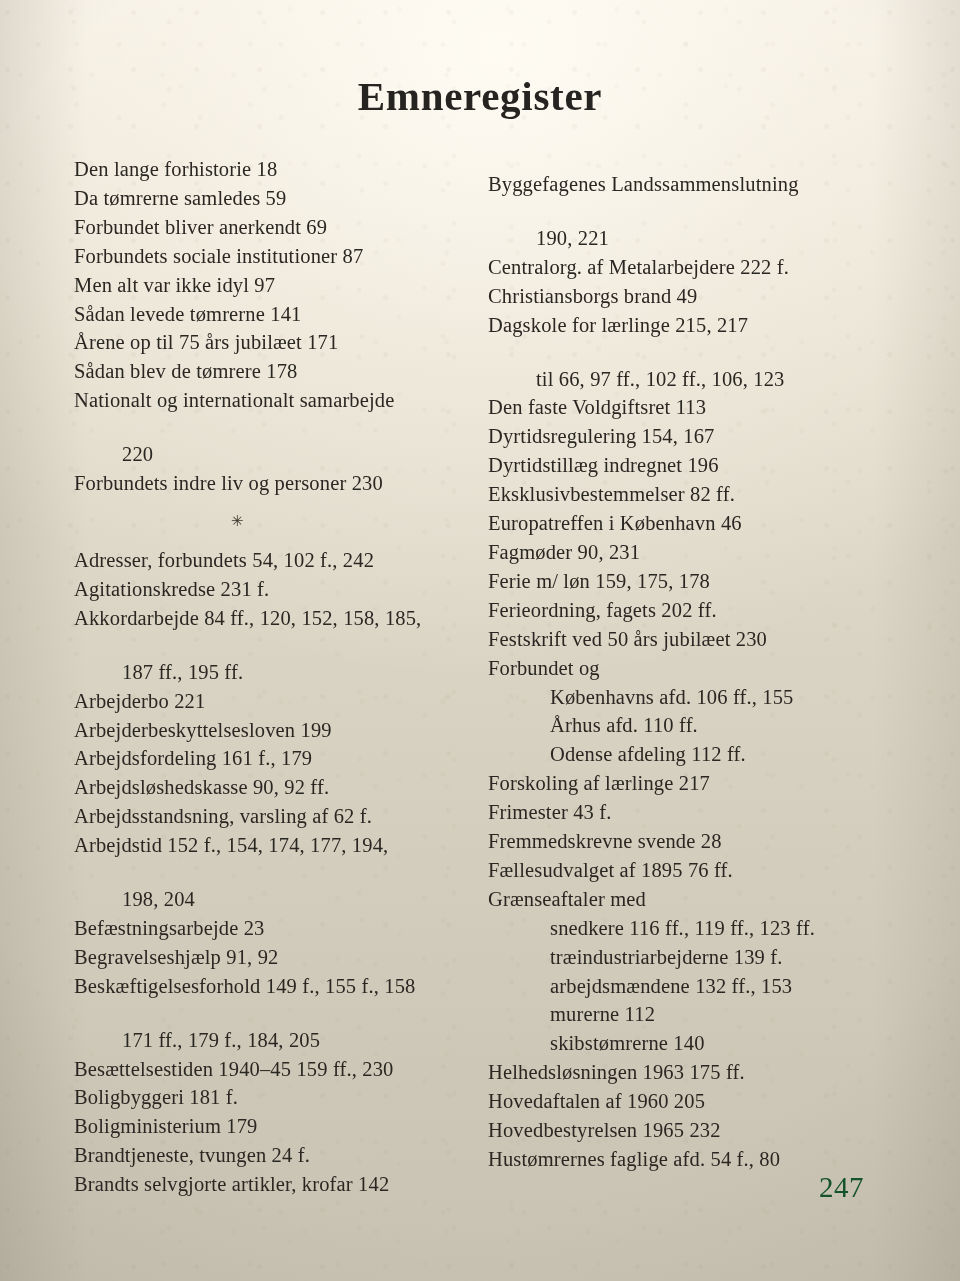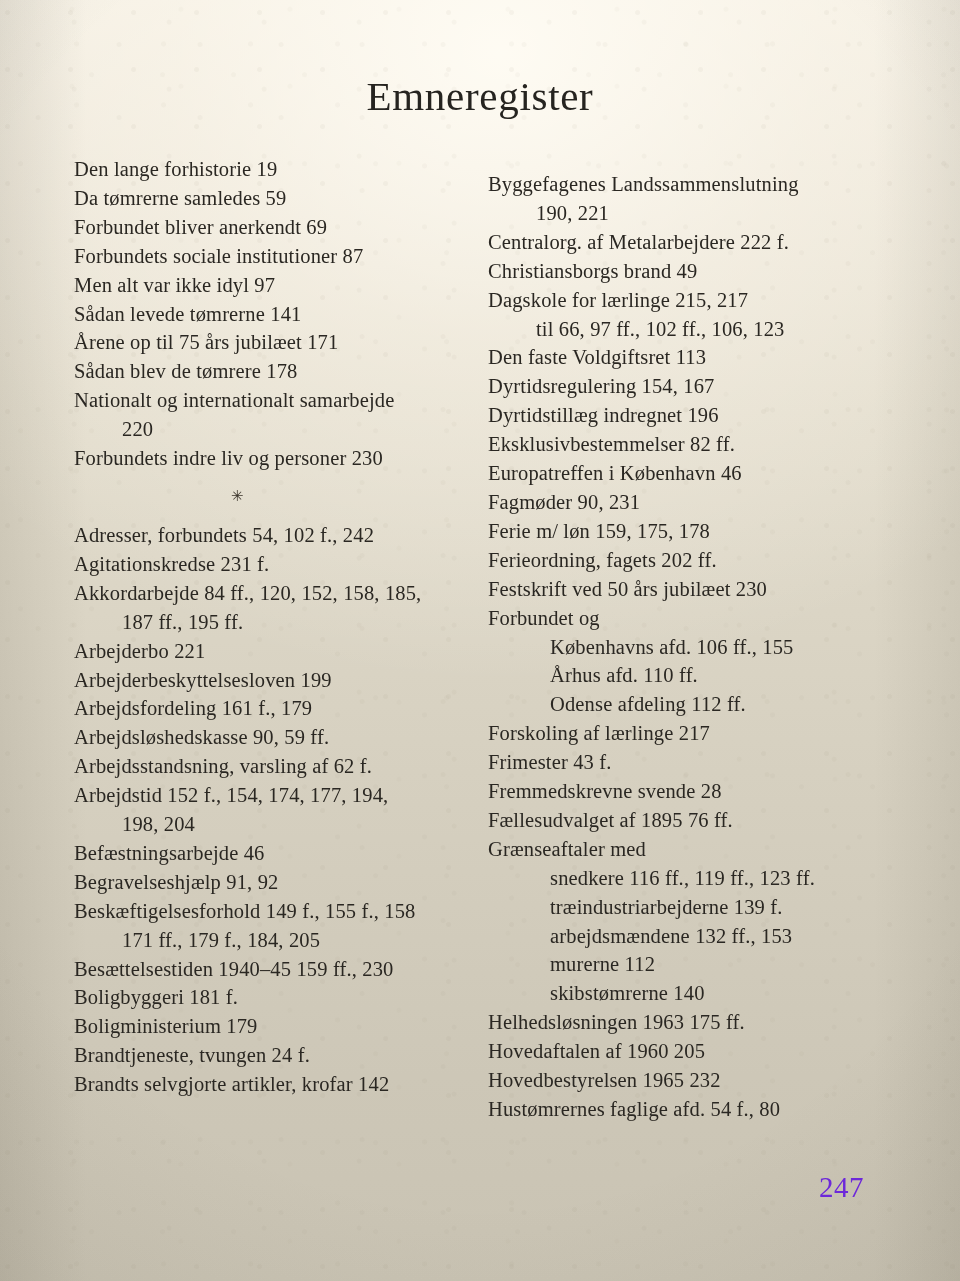--- a/index.html
+++ b/index.html
@@ -64,21 +64,21 @@
   #title {
     position: absolute;
     left: 0;
     right: 0;
     top: 76px;
     text-align: center;
     font-size: 41px;
     line-height: 1;
     letter-spacing: 0.7px;
     color: #262420;
-    font-weight: 400;
+    font-weight: 700;
   }
 
   
   .column {
     position: absolute;
     top: 0;
   }
   #col-left  { left: 74px;  width: 400px; }
   #col-right { left: 488px; width: 400px; }
 
@@ -90,39 +90,39 @@
     letter-spacing: 0.15px;
   }
 
   
   .heading {
     font-size: 20px;
     letter-spacing: 0.9px;
   }
 
   
-  .cont   { padding-left: 48px; }
+  .cont   { padding-left: 48px; margin-top: 25px; }
   
   .sub    { padding-left: 62px; }
 
   #fleuron {
     font-size: 15px;
     line-height: 1;
     text-align: left;
     padding-left: 157px;
     color: #3a342a;
   }
 
   #page-number {
     position: absolute;
     right: 96px;
     bottom: 77px;
     font-size: 29px;
     letter-spacing: 0.5px;
-    color: #6d28d9;
+    color: #14532d;
   }
 
   
   .entry, #title, #page-number {
     text-rendering: optimizeLegibility;
   }
 </style>
 </head>
 <body>
 
@@ -130,44 +130,44 @@
   <div id="paper-base"></div>
   <div id="paper-grain"></div>
   <div id="paper-vignette"></div>
 
   <div id="content">
 
     <div id="title">Emneregister</div>
 
     <div id="col-left" class="column">
         <div style="height: 155px;"></div>
-        <div class="entry">Den lange forhistorie 19</div>
+        <div class="entry">Den lange forhistorie 18</div>
         <div class="entry">Da tømrerne samledes 59</div>
         <div class="entry">Forbundet bliver anerkendt 69</div>
         <div class="entry">Forbundets sociale institutioner 87</div>
         <div class="entry">Men alt var ikke idyl 97</div>
         <div class="entry">Sådan levede tømrerne 141</div>
         <div class="entry">Årene op til 75 års jubilæet 171</div>
         <div class="entry">Sådan blev de tømrere 178</div>
         <div class="entry">Nationalt og internationalt samarbejde</div>
         <div class="entry cont">220</div>
         <div class="entry">Forbundets indre liv og personer 230</div>
         <div id="fleuron" style="margin-top: 16px; margin-bottom: 17px;">✳</div>
         <div class="entry">Adresser, forbundets 54, 102 f., 242</div>
         <div class="entry">Agitationskredse 231 f.</div>
         <div class="entry">Akkordarbejde 84 ff., 120, 152, 158, 185,</div>
         <div class="entry cont">187 ff., 195 ff.</div>
         <div class="entry">Arbejderbo 221</div>
         <div class="entry">Arbejderbeskyttelsesloven 199</div>
         <div class="entry">Arbejdsfordeling 161 f., 179</div>
-        <div class="entry">Arbejdsløshedskasse 90, 59 ff.</div>
+        <div class="entry">Arbejdsløshedskasse 90, 92 ff.</div>
         <div class="entry">Arbejdsstandsning, varsling af 62 f.</div>
         <div class="entry">Arbejdstid 152 f., 154, 174, 177, 194,</div>
         <div class="entry cont">198, 204</div>
-        <div class="entry">Befæstningsarbejde 46</div>
+        <div class="entry">Befæstningsarbejde 23</div>
         <div class="entry">Begravelseshjælp 91, 92</div>
         <div class="entry">Beskæftigelsesforhold 149 f., 155 f., 158</div>
         <div class="entry cont">171 ff., 179 f., 184, 205</div>
         <div class="entry">Besættelsestiden 1940–45 159 ff., 230</div>
         <div class="entry">Boligbyggeri 181 f.</div>
         <div class="entry">Boligministerium 179</div>
         <div class="entry">Brandtjeneste, tvungen 24 f.</div>
         <div class="entry">Brandts selvgjorte artikler, krofar 142</div>
       </div>
     <div id="col-right" class="column">

